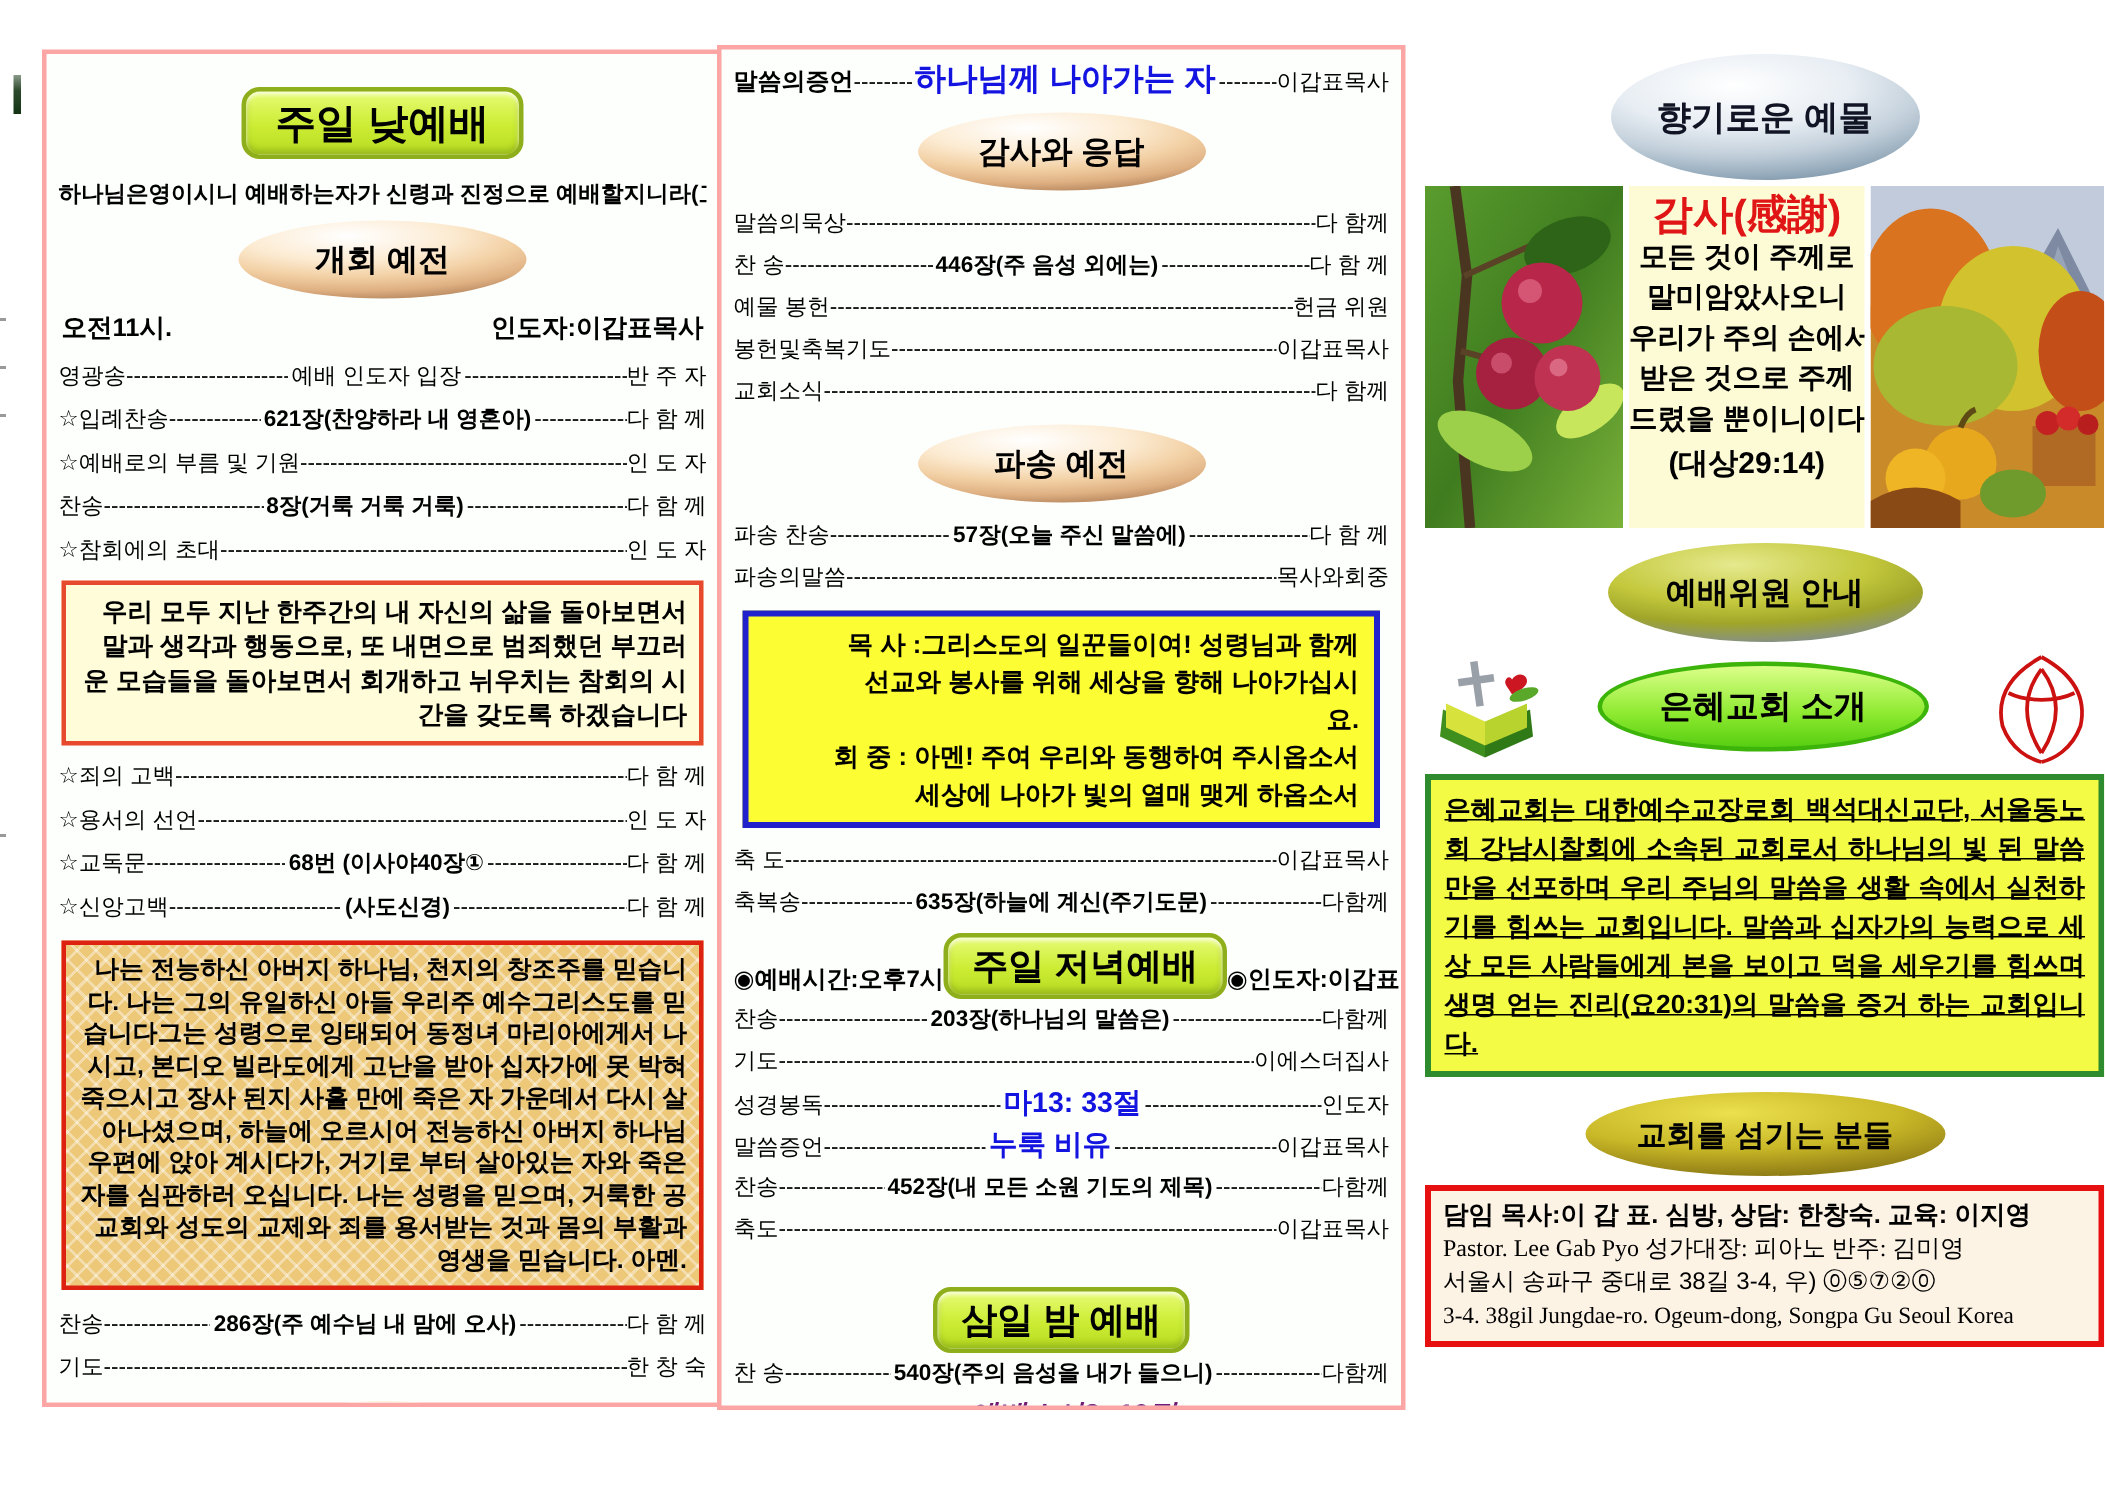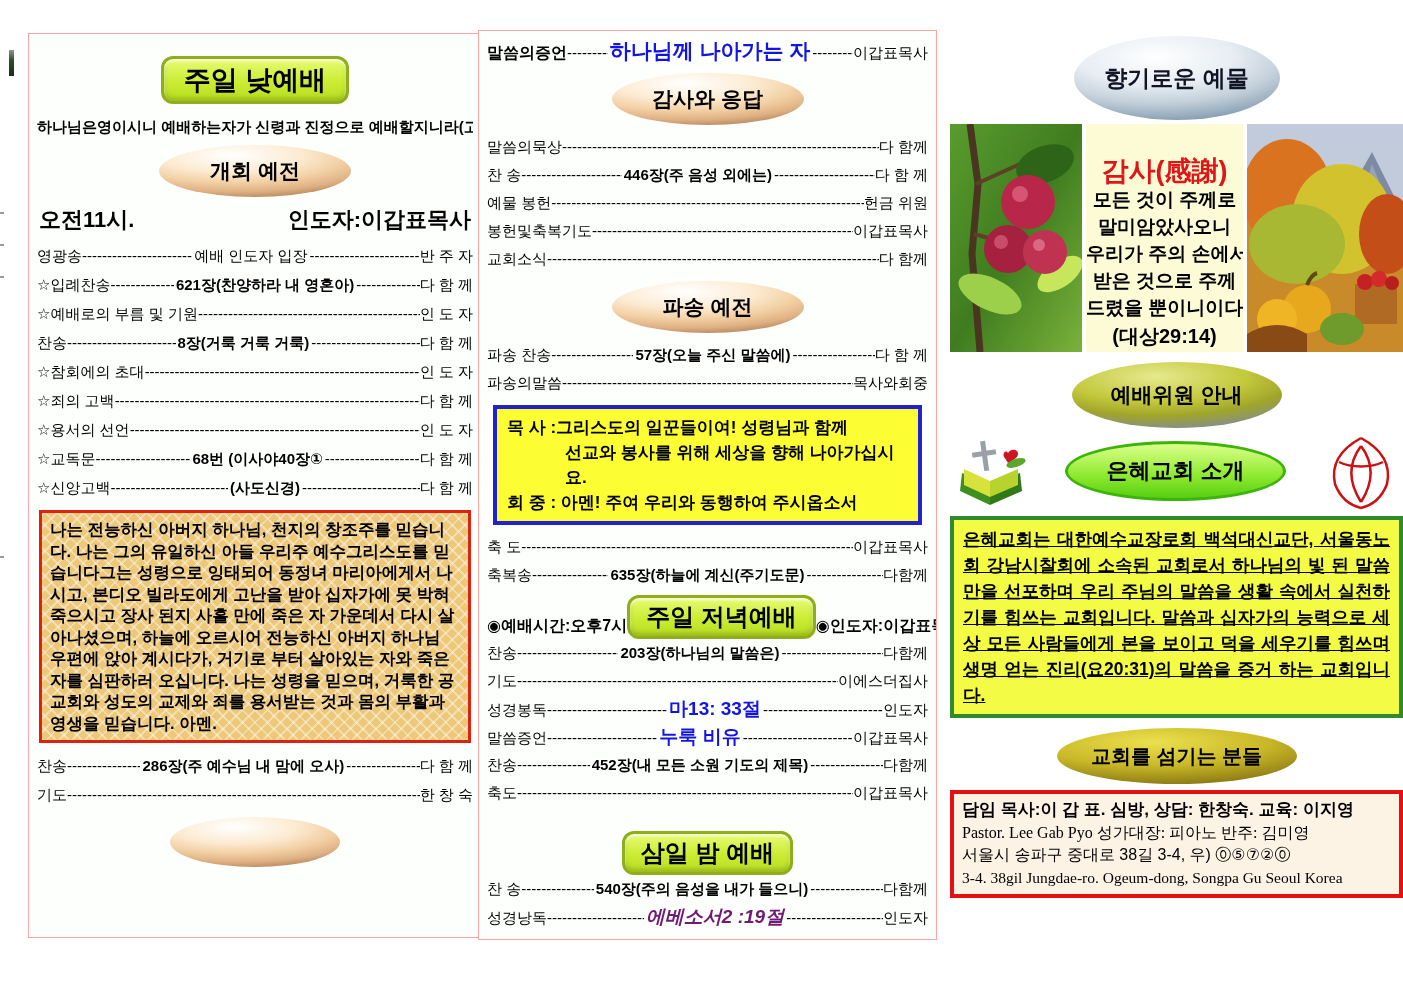--- a/index.html
+++ b/index.html
@@ -1,19 +1,19 @@
 <!DOCTYPE html>
 <html><head>
 <meta charset="utf-8">
 <style>
   html,body{margin:0;padding:0;background:#ffffff;}
   .page{position:relative;width:1403px;height:992px;background:#ffffff;overflow:hidden;
         font-family:"Liberation Sans","DejaVu Sans",sans-serif;color:#000;}
   
-  .col{position:absolute;background:#fdfffd;border:1px solid #fca5a5;box-sizing:border-box;padding:0 8px;overflow:hidden;}
+  .col{position:absolute;background:#fdfffd;border:3px solid #fca5a5;box-sizing:border-box;padding:0 8px;overflow:hidden;text-align:right;}
   .col-left{left:28px;top:33px;width:454px;height:905px;}
   .col-mid{left:478px;top:30px;width:459px;height:910px;}
   .col-right{position:absolute;left:950px;top:30px;width:453px;height:950px;overflow:hidden;}
   
   .edge-mark{position:absolute;left:9px;top:50px;width:5px;height:26px;
              background:linear-gradient(#8a9a8a,#2e4a2e 40%,#133313);}
   .tick{position:absolute;left:0;width:4px;height:2px;background:#999;}
   
   .btn{display:block;width:fit-content;margin:0 auto;background:linear-gradient(#e7fb74,#cbec33 55%,#b8dc22);
        border:3px solid #8fae1b;border-radius:12px;padding:3px 20px;font-size:27px;font-weight:bold;
@@ -41,36 +41,36 @@
   .col-mid .oline{height:28px;line-height:28px;}
   .ol,.or{flex:0 0 auto;}
   .oc{flex:0 0 auto;font-weight:bold;padding:0 2px;}
   .oc.reg{font-weight:normal;}
   .oc.blue{color:#1414e0;font-size:19px;}
   .oc.red{color:#701a75;font-size:19px;font-style:italic;}
   .fill{flex:1 1 0;overflow:hidden;min-width:6px;}
   .fill::before{content:"--------------------------------------------------------------------------------------------";}
   
   .verse{font-weight:bold;font-size:15px;margin-top:14px;white-space:nowrap;overflow:hidden;}
-  .tl-row{display:flex;justify-content:space-between;font-weight:bold;font-size:22px;margin:4px 2px 6px;}
+  .tl-row{display:flex;justify-content:space-between;font-weight:bold;font-size:17px;margin:4px 2px 6px;}
   .box-confess{border:3px solid #e6492d;background:#fffcda;font-weight:bold;font-size:17px;line-height:23px;
                padding:6px 8px;margin:6px 2px;}
   .box-creed{border:3px solid #dd2211;font-weight:bold;font-size:16.5px;line-height:21.5px;padding:6px 8px;margin:8px 2px;
              background-color:#eec879;
              background-image:repeating-linear-gradient(45deg,rgba(255,255,255,.38) 0 2px,transparent 2px 9px),
                               repeating-linear-gradient(-45deg,rgba(255,255,255,.38) 0 2px,transparent 2px 9px);}
   .box-respond{border:4px solid #2222cc;background:#fdfd33;font-weight:bold;font-size:17px;line-height:25px;
                padding:6px 10px;margin:8px 6px;}
   .box-respond .ind{padding-left:58px;}
   .ev-head{display:flex;justify-content:space-between;align-items:flex-end;margin-top:6px;}
   .ev-head .side{font-weight:bold;font-size:16px;padding-bottom:2px;white-space:nowrap;}
   
   .photo-strip{display:flex;gap:4px;height:228px;margin-top:4px;}
   .photo{flex:0 0 auto;overflow:hidden;}
-  .thanks-panel{flex:1 1 auto;background:#fdfbd6;text-align:center;padding-top:32px;box-sizing:border-box;overflow:hidden;}
+  .thanks-panel{flex:1 1 auto;background:#fdfbd6;text-align:center;padding-top:4px;box-sizing:border-box;overflow:hidden;}
   .thanks-title{color:#e01616;font-size:27px;font-weight:bold;line-height:30px;}
   .thanks-line{font-size:19px;font-weight:bold;line-height:27px;white-space:nowrap;}
   .thanks-ref{font-size:20px;font-weight:bold;margin-top:2px;}
   .table-wrap{border:2px solid #111;background:#fbf6ea;padding:9px;margin-top:-12px;position:relative;}
   table.committee{width:100%;border-collapse:collapse;}
   table.committee td{border:3px solid #c9a43a;background:#f7ead0;font-weight:bold;font-size:17px;
                      padding:9px 6px;white-space:nowrap;}
   .icons-row{display:flex;align-items:center;justify-content:space-between;margin:4px 2px;gap:24px;}
   .box-intro{border:4px solid #2e8b2e;background:#f3fb45;font-weight:bold;font-size:17.5px;line-height:26px;
              padding:6px 9px;margin-top:6px;text-align:justify;text-decoration:underline;}
@@ -125,20 +125,21 @@
         <span class="oc">8장(거룩 거룩 거룩)</span>
         <span class="fill"></span>
         <span class="or">다 함 께</span>
       </div>
     <div class="oline">
         <span class="ol">☆참회에의 초대</span>
         <span class="fill"></span>
         <span class="or">인 도 자</span>
       </div>
 
+    <div class="box-confess">우리 모두 지난 한주간의 내 자신의 삶을 돌아보면서 말과 생각과 행동으로, 또 내면으로 범죄했던 부끄러운 모습들을 돌아보면서 회개하고 뉘우치는 참회의 시간을 갖도록 하겠습니다</div>
 
     <div class="oline">
         <span class="ol">☆죄의 고백</span>
         <span class="fill"></span>
         <span class="or">다 함 께</span>
       </div>
     <div class="oline">
         <span class="ol">☆용서의 선언</span>
         <span class="fill"></span>
         <span class="or">인 도 자</span>
@@ -232,20 +233,21 @@
     <div class="oline">
         <span class="ol">파송의말씀</span>
         <span class="fill"></span>
         <span class="or">목사와회중</span>
       </div>
 
     <div class="box-respond">
       <div>목 사 :그리스도의 일꾼들이여! 성령님과 함께</div>
       <div class="ind">선교와 봉사를 위해 세상을 향해 나아가십시요.</div>
       <div>회 중 : 아멘! 주여 우리와 동행하여 주시옵소서</div>
+      <div class="ind">세상에 나아가 빛의 열매 맺게 하옵소서</div>
     </div>
 
     <div class="oline">
         <span class="ol">축 도</span>
         <span class="fill"></span>
         <span class="or">이갑표목사</span>
       </div>
     <div class="oline">
         <span class="ol">축복송</span>
         <span class="fill"></span>

